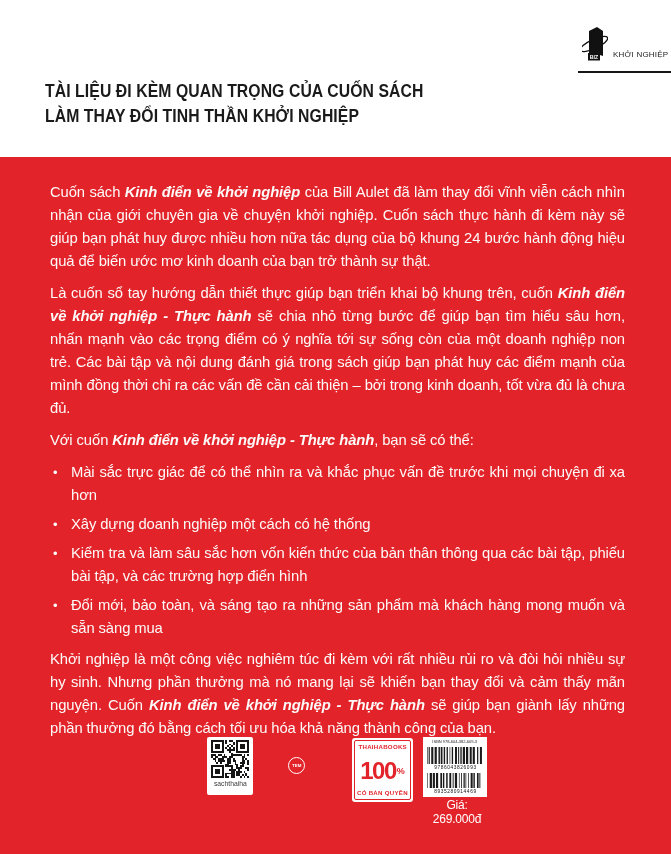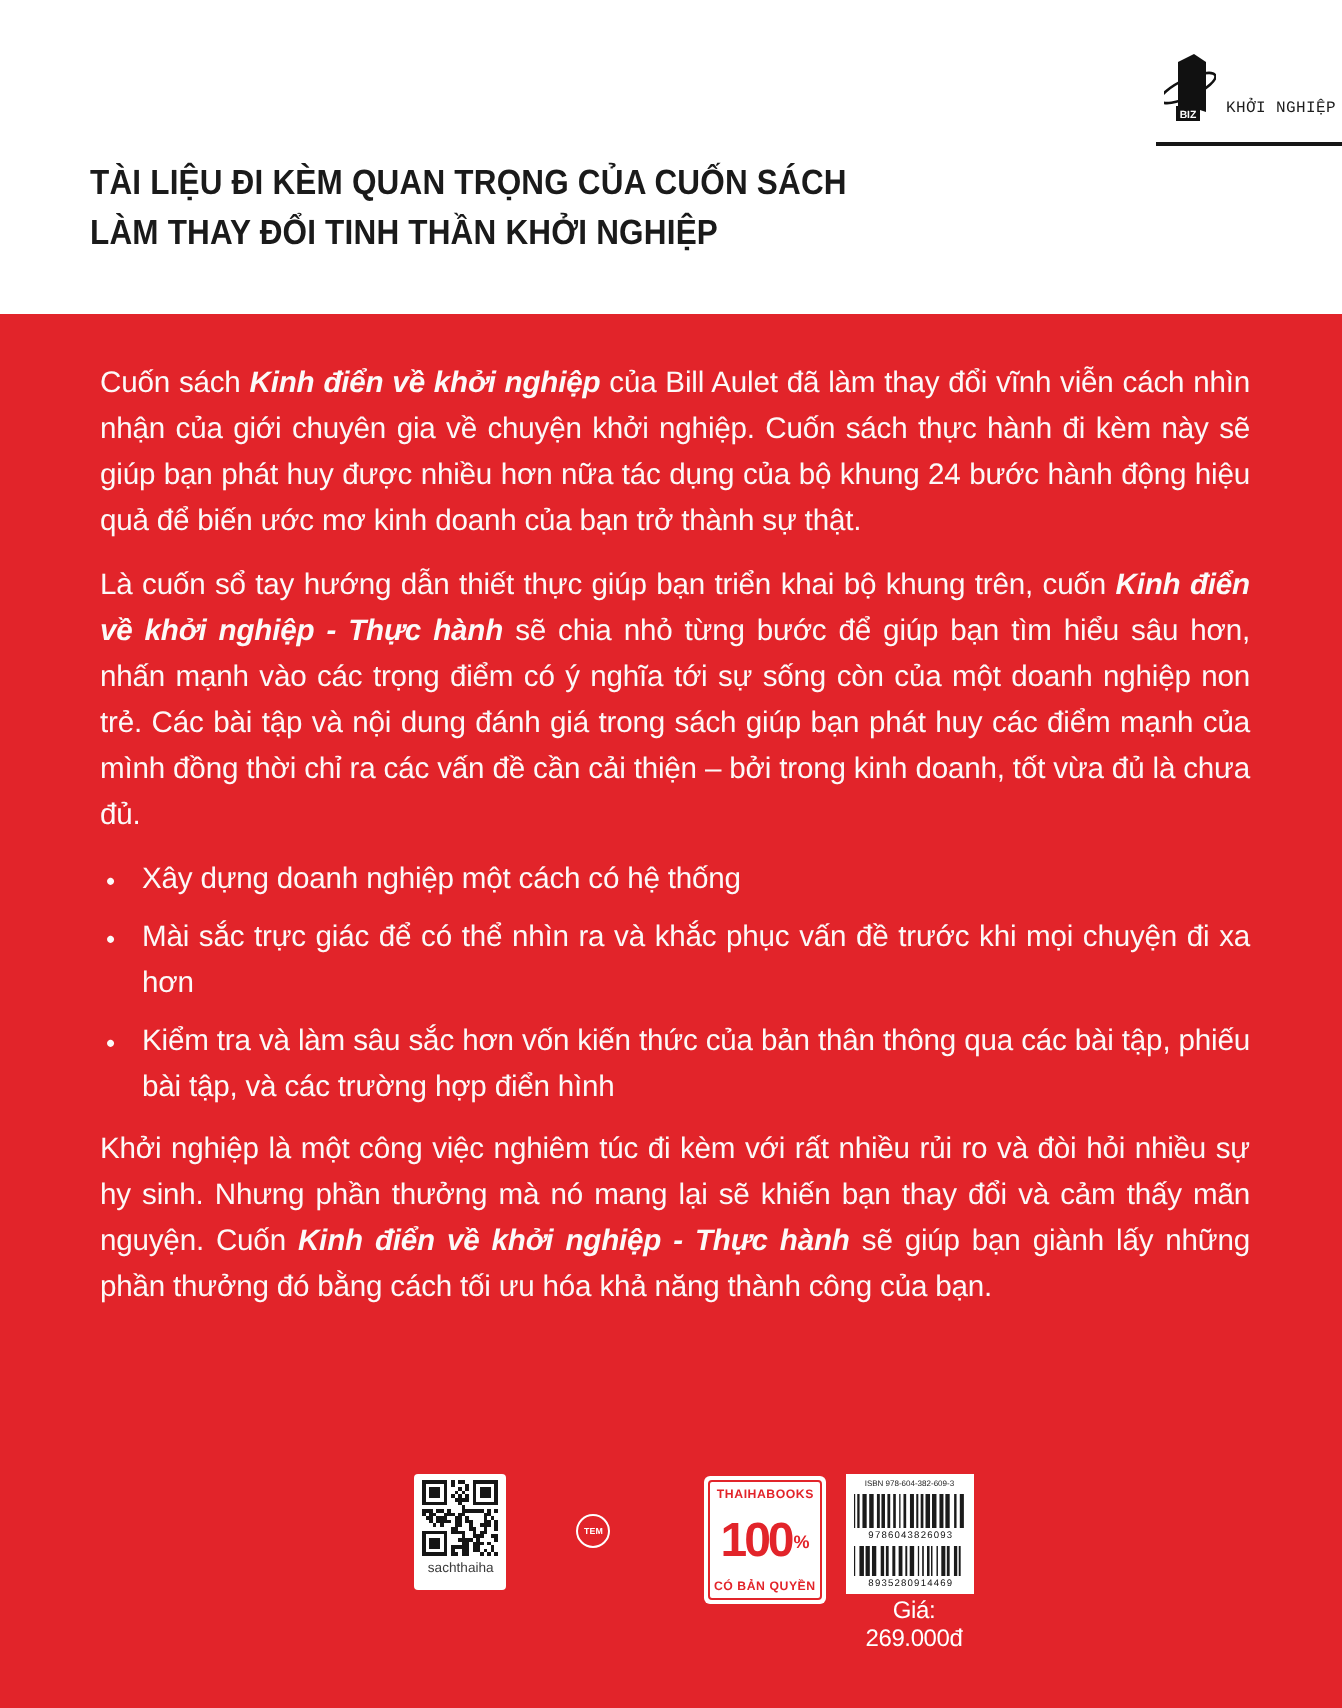--- a/index.html
+++ b/index.html
@@ -3,21 +3,21 @@
 <meta charset="utf-8">
 <style>
   html,body{margin:0;padding:0;background:#ffffff;}
   .page{
     position:relative; width:671px; height:854px; overflow:hidden;
     background:#ffffff; font-family:"Liberation Sans", sans-serif;
   }
 
   
   .brand{position:absolute; left:582px; top:24px; display:flex; align-items:flex-end; gap:5px;}
-  .brand-label{font-size:8px; color:#1d1d1d; letter-spacing:.2px; margin-bottom:7px; white-space:nowrap;font-family:Liberation Mono, monospace;}
+  .brand-label{font-size:8px; color:#1d1d1d; letter-spacing:.2px; margin-bottom:7px; white-space:nowrap;}
   .brand-rule{position:absolute; left:578px; top:71px; width:93px; height:2px; background:#161616;}
 
   .heading{
     position:absolute; left:45px; top:79px;
     color:var(--heading_black,#1a1a1a); font-weight:bold;
     font-size:17.5px; line-height:24.5px; letter-spacing:.1px;
     transform:scaleX(.9); transform-origin:left top; white-space:nowrap;
   }
 
   
@@ -86,25 +86,27 @@
   <div class="heading">
     <div>TÀI LIỆU ĐI KÈM QUAN TRỌNG CỦA CUỐN SÁCH</div>
     <div>LÀM THAY ĐỔI TINH THẦN KHỞI NGHIỆP</div>
   </div>
 
   <div class="panel">
     <p><span>Cuốn sách </span><span class="title-em">Kinh điển về khởi nghiệp</span><span> của Bill Aulet đã làm thay đổi vĩnh viễn cách nhìn nhận của giới chuyên gia về chuyện khởi nghiệp. Cuốn sách thực hành đi kèm này sẽ giúp bạn phát huy được nhiều hơn nữa tác dụng của bộ khung 24 bước hành động hiệu quả để biến ước mơ kinh doanh của bạn trở thành sự thật.</span></p>
 
     <p><span>Là cuốn sổ tay hướng dẫn thiết thực giúp bạn triển khai bộ khung trên, cuốn </span><span class="title-em">Kinh điển về khởi nghiệp - Thực hành</span><span> sẽ chia nhỏ từng bước để giúp bạn tìm hiểu sâu hơn, nhấn mạnh vào các trọng điểm có ý nghĩa tới sự sống còn của một doanh nghiệp non trẻ. Các bài tập và nội dung đánh giá trong sách giúp bạn phát huy các điểm mạnh của mình đồng thời chỉ ra các vấn đề cần cải thiện – bởi trong kinh doanh, tốt vừa đủ là chưa đủ.</span></p>
 
+    <p><span>Với cuốn </span><span class="title-em">Kinh điển về khởi nghiệp - Thực hành</span><span>, bạn sẽ có thể:</span></p>
 
     <ul class="bullets">
+      <li>Mài sắc trực giác để có thể nhìn ra và khắc phục vấn đề trước khi mọi chuyện đi xa hơn</li>
       <li>Xây dựng doanh nghiệp một cách có hệ thống</li>
-      <li>Mài sắc trực giác để có thể nhìn ra và khắc phục vấn đề trước khi mọi chuyện đi xa hơn</li>
       <li>Kiểm tra và làm sâu sắc hơn vốn kiến thức của bản thân thông qua các bài tập, phiếu bài tập, và các trường hợp điển hình</li>
+      <li>Đổi mới, bảo toàn, và sáng tạo ra những sản phẩm mà khách hàng mong muốn và sẵn sàng mua</li>
     </ul>
 
     <p><span>Khởi nghiệp là một công việc nghiêm túc đi kèm với rất nhiều rủi ro và đòi hỏi nhiều sự hy sinh. Nhưng phần thưởng mà nó mang lại sẽ khiến bạn thay đổi và cảm thấy mãn nguyện. Cuốn </span><span class="title-em">Kinh điển về khởi nghiệp - Thực hành</span><span> sẽ giúp bạn giành lấy những phần thưởng đó bằng cách tối ưu hóa khả năng thành công của bạn.</span></p>
   </div>
 
   <div class="qr-box">
     <svg viewBox="0 0 21 21" shape-rendering="crispEdges" fill="#151515">
         <rect x="8" y="0" width="1" height="1"></rect>
         <rect x="10" y="0" width="1" height="1"></rect>
         <rect x="11" y="0" width="1" height="1"></rect>

